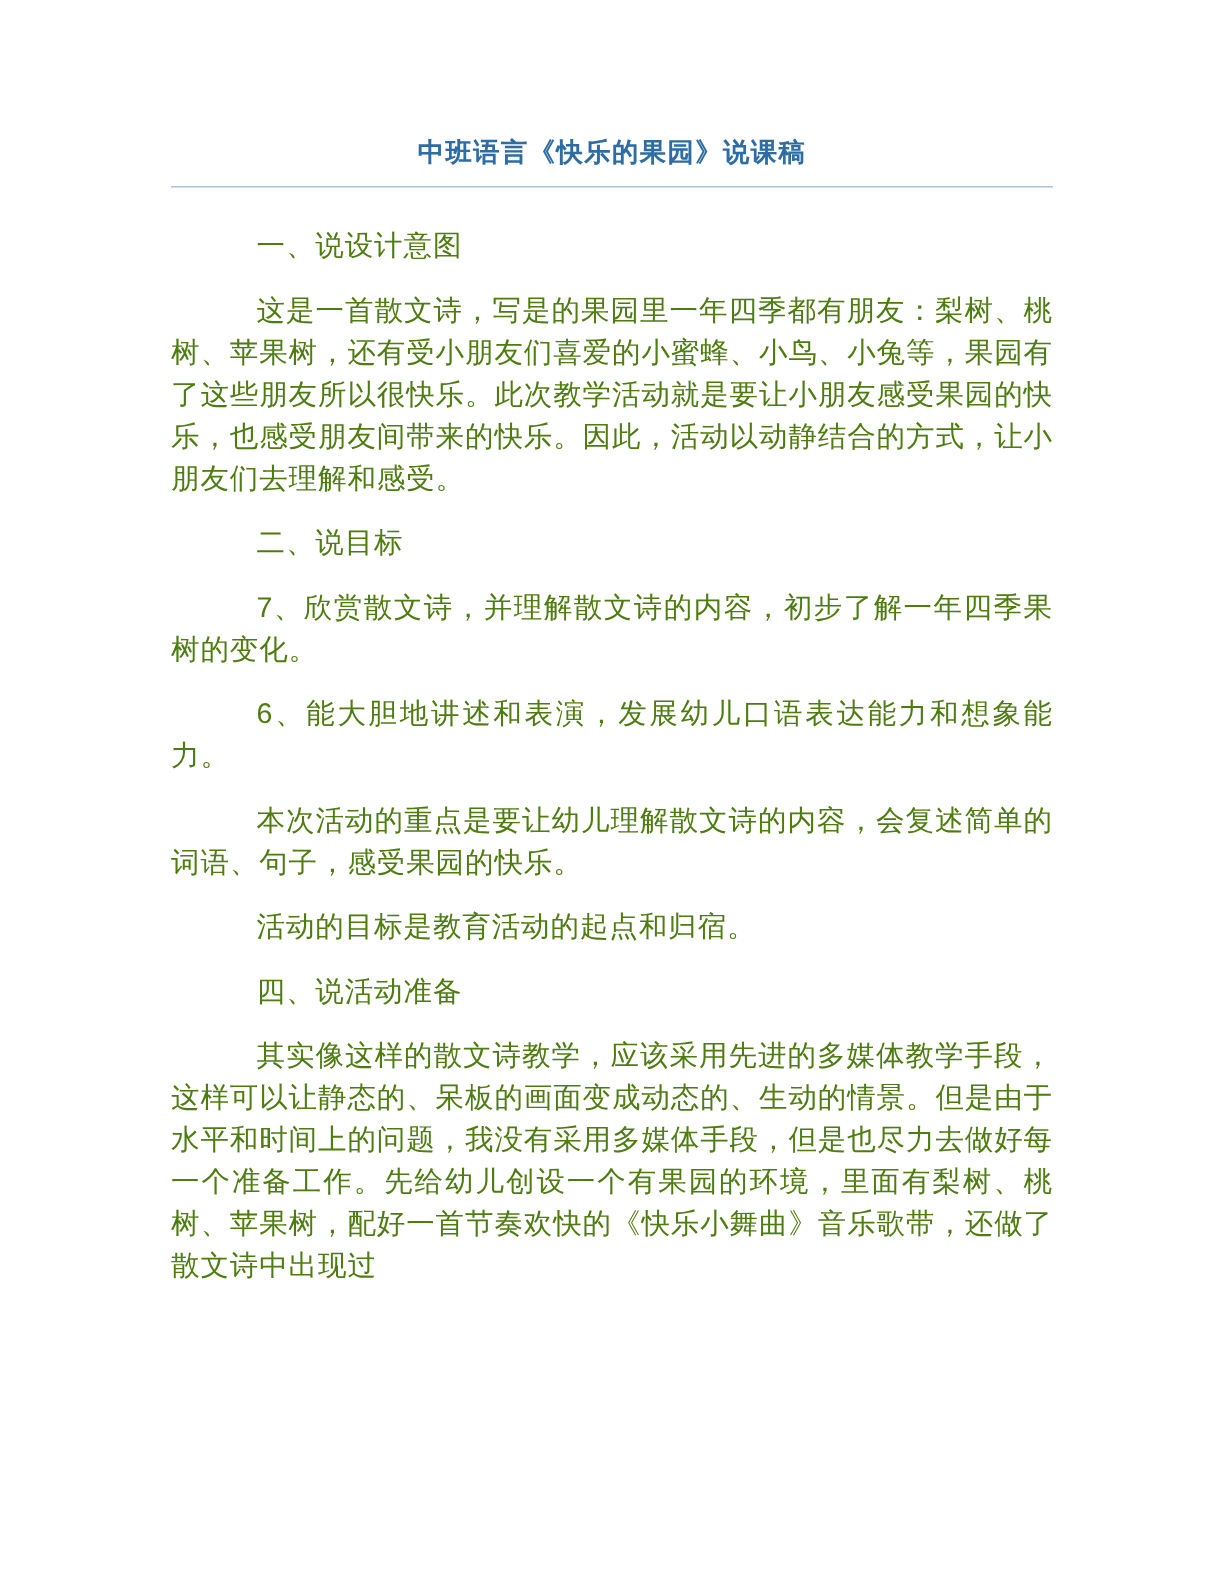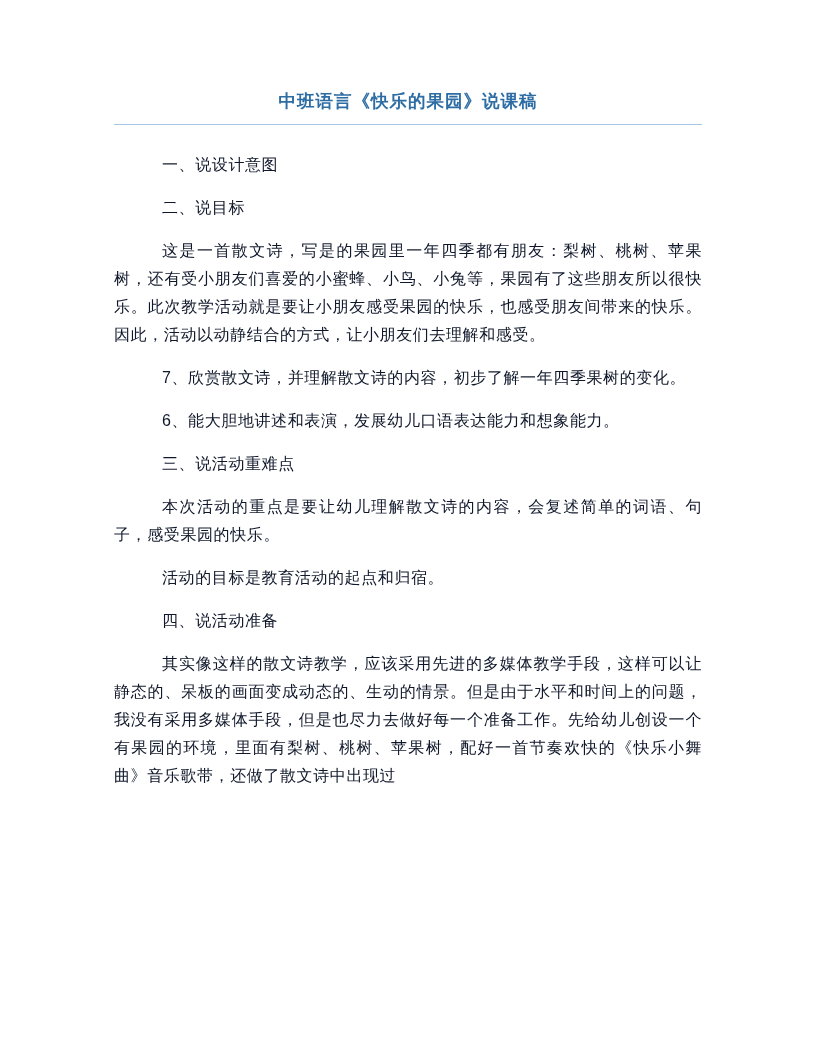--- a/index.html
+++ b/index.html
@@ -31,39 +31,38 @@
     line-height: 26px;
   }
   .title-rule {
     border: none;
     border-top: 1px solid #a8c6e2;
     margin: 0 0 26px 0;
     height: 0;
   }
   .content p {
     margin: 0 0 15px 0;
-    font-size: 16px;
+    font-size: 19px;
     line-height: 28px;
     letter-spacing: 0.6px;
     text-indent: 3em;
     text-align: justify;
-    color: #0f172a;
+    color: #4d7c0f;
   }
 </style>
 </head>
 <body>
 
 <div class="page">
   <h1 class="doc-title" style="color: rgb(46, 109, 164);">中班语言《快乐的果园》说课稿</h1>
   <hr class="title-rule" style="border-top-color: rgb(168, 198, 226);">
   <div class="content">
     <p>一、说设计意图</p>
+    <p>这是一首散文诗，写是的果园里一年四季都有朋友：梨树、桃树、苹果树，还有受小朋友们喜爱的小蜜蜂、小鸟、小兔等，果园有了这些朋友所以很快乐。此次教学活动就是要让小朋友感受果园的快乐，也感受朋友间带来的快乐。因此，活动以动静结合的方式，让小朋友们去理解和感受。</p>
     <p>二、说目标</p>
-    <p>这是一首散文诗，写是的果园里一年四季都有朋友：梨树、桃树、苹果树，还有受小朋友们喜爱的小蜜蜂、小鸟、小兔等，果园有了这些朋友所以很快乐。此次教学活动就是要让小朋友感受果园的快乐，也感受朋友间带来的快乐。因此，活动以动静结合的方式，让小朋友们去理解和感受。</p>
     <p>7、欣赏散文诗，并理解散文诗的内容，初步了解一年四季果树的变化。</p>
     <p>6、能大胆地讲述和表演，发展幼儿口语表达能力和想象能力。</p>
-    <p>三、说活动重难点</p>
     <p>本次活动的重点是要让幼儿理解散文诗的内容，会复述简单的词语、句子，感受果园的快乐。</p>
     <p>活动的目标是教育活动的起点和归宿。</p>
     <p>四、说活动准备</p>
     <p>其实像这样的散文诗教学，应该采用先进的多媒体教学手段，这样可以让静态的、呆板的画面变成动态的、生动的情景。但是由于水平和时间上的问题，我没有采用多媒体手段，但是也尽力去做好每一个准备工作。先给幼儿创设一个有果园的环境，里面有梨树、桃树、苹果树，配好一首节奏欢快的《快乐小舞曲》音乐歌带，还做了散文诗中出现过</p>
   </div>
 </div>
 
 </body></html>

